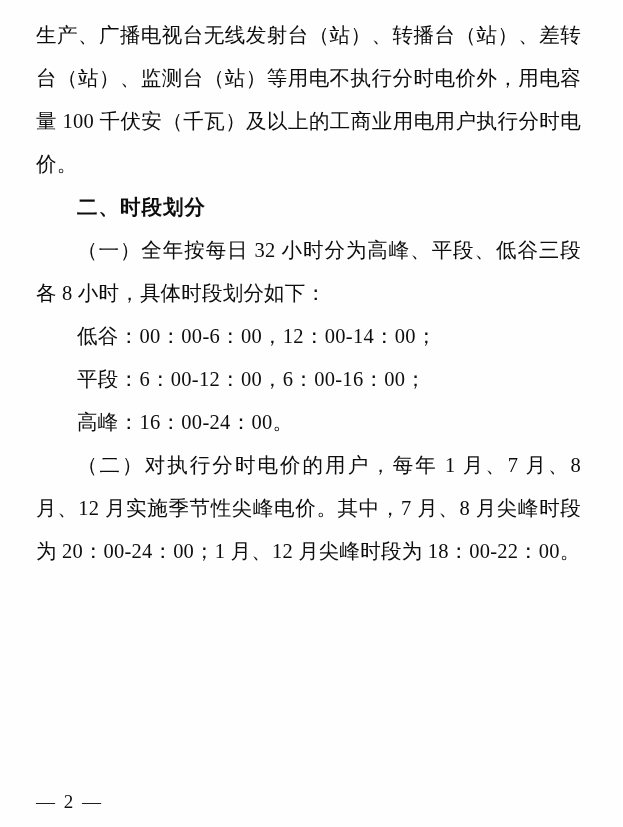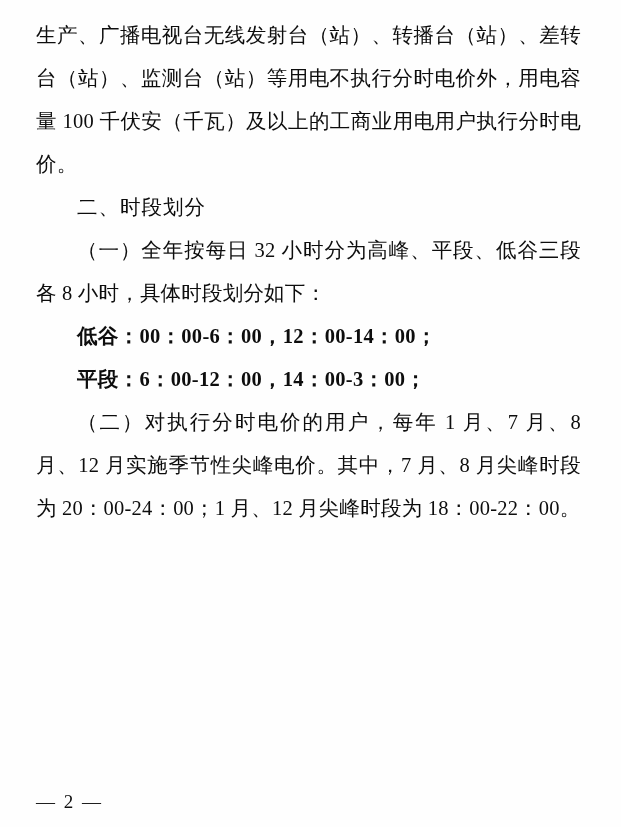--- a/index.html
+++ b/index.html
@@ -32,28 +32,27 @@
   .para {
     margin: 0;
     text-indent: 0;
   }
   .para.indent {
     text-indent: 41px;
   }
   .heading {
     margin: 0;
     text-indent: 41px;
-    font-weight: normal;
+    font-weight: bold;
     letter-spacing: 1px;
   }
   .list-line {
     margin: 0;
     text-indent: 41px;
     letter-spacing: 0.3px;
-    font-weight: bold;
   }
   .footer {
     position: absolute;
     left: 36px;
     bottom: 14px;
     font-size: 19px;
     letter-spacing: 2px;
     color: #111;
   }
 </style>
@@ -65,21 +64,22 @@
 
     <p class="para">生产、广播电视台无线发射台（站）、转播台（站）、差转台（站）、监测台（站）等用电不执行分时电价外，用电容量 100 千伏安（千瓦）及以上的工商业用电用户执行分时电价。</p>
 
 
     <p class="heading">二、时段划分</p>
 
     <p class="para indent">（一）全年按每日 32 小时分为高峰、平段、低谷三段各 8 小时，具体时段划分如下：</p>
 
     <p class="list-line"><span>低谷：</span><span>00：00-6：00，12：00-14：00；</span></p>
 
-    <p class="list-line"><span>平段：</span><span>6：00-12：00，14：00-3：00；</span></p>
+    <p class="list-line"><span>平段：</span><span>6：00-12：00，6：00-16：00；</span></p>
 
+    <p class="list-line"><span>高峰：</span><span>16：00-24：00。</span></p>
 
     <p class="para indent">（二）对执行分时电价的用户，每年 1 月、7 月、8 月、12 月实施季节性尖峰电价。其中，7 月、8 月尖峰时段为 20：00-24：00；1 月、12 月尖峰时段为 18：00-22：00。</p>
 
   </div>
 
   <div class="footer">— 2 —</div>
 </div>
 
 </body></html>

